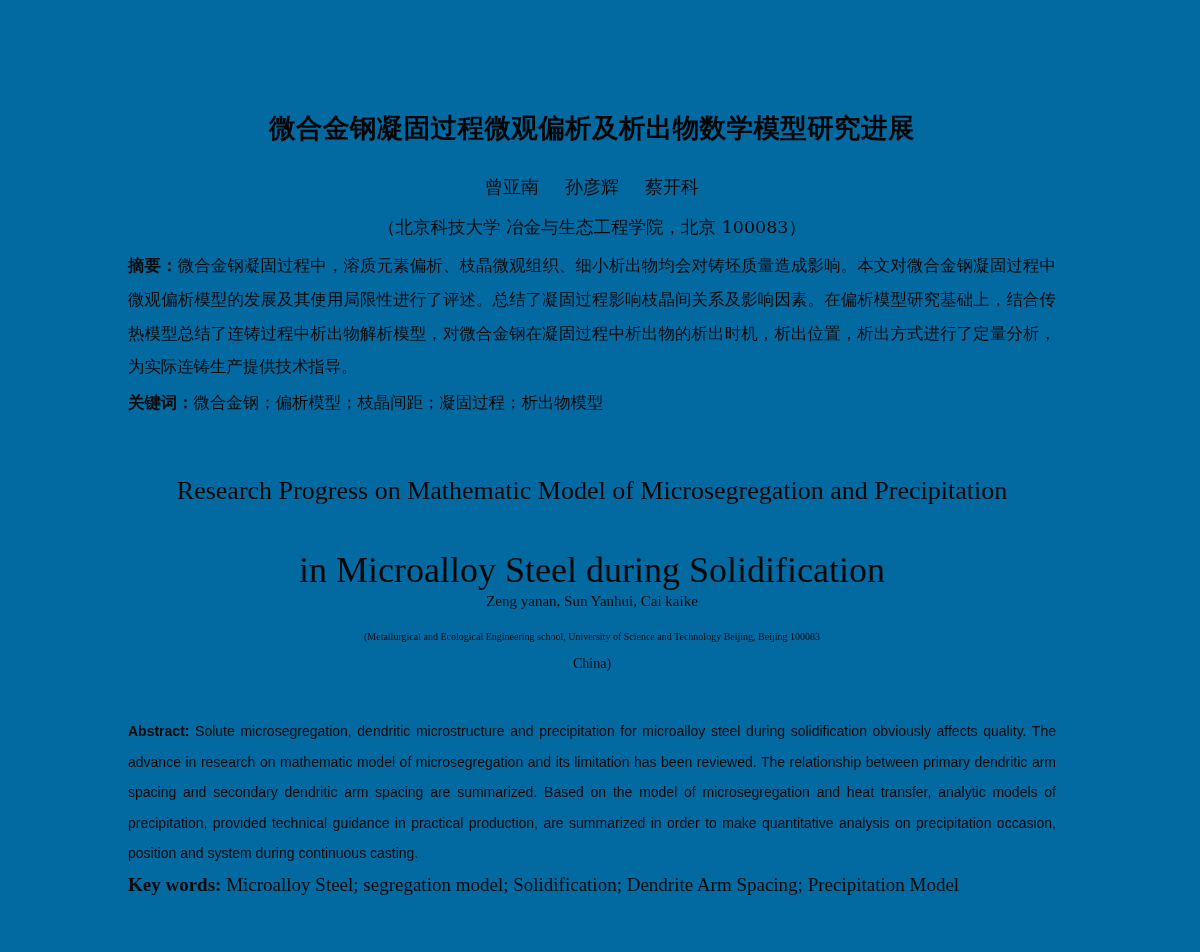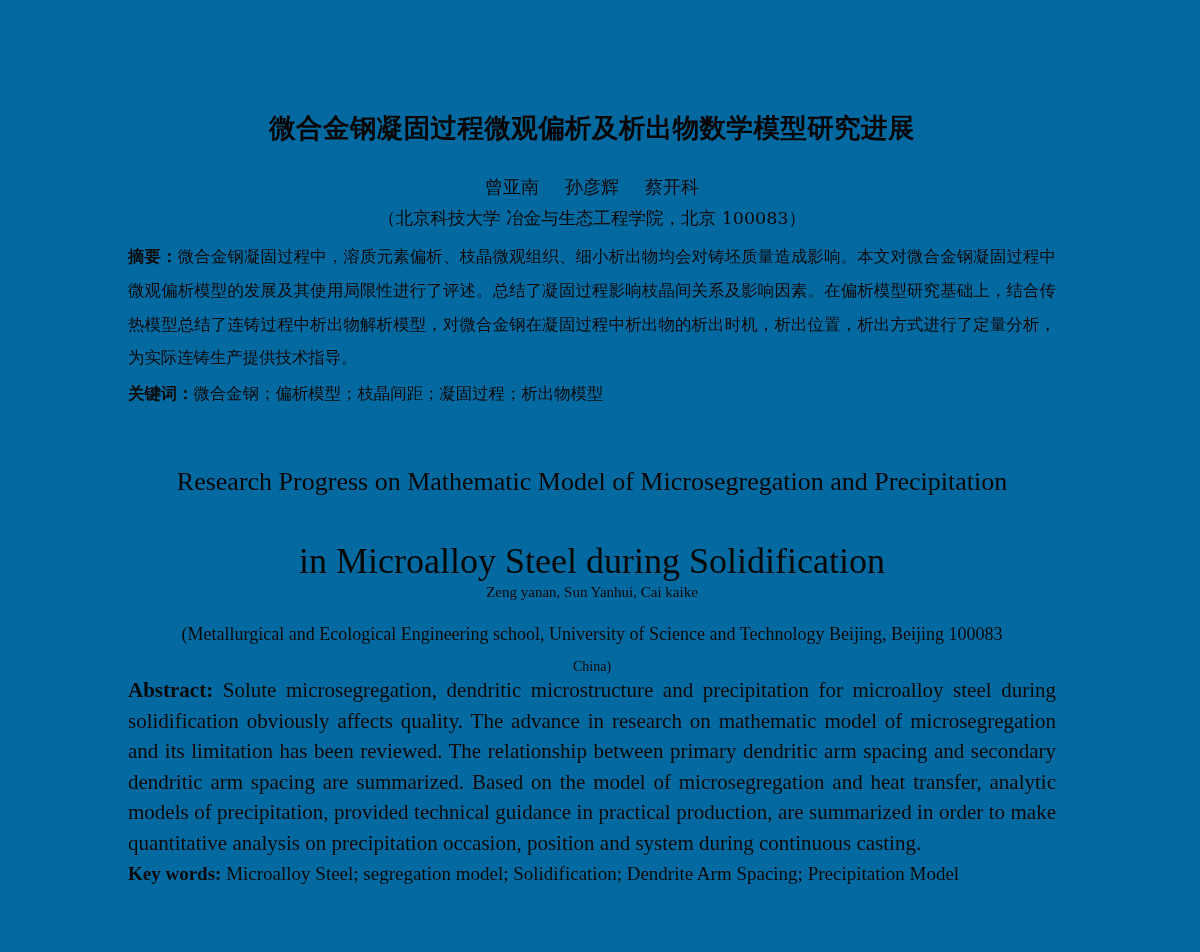--- a/index.html
+++ b/index.html
@@ -52,21 +52,21 @@
     font-size: 18px;
     line-height: 1.3;
     color: #0a0a0a;
   }
   .cn-authors .gap {
     display: inline-block;
     width: 26px;
   }
 
   .cn-affil {
-    margin-top: 9px;
+    margin-top: 18px;
     text-align: center;
     font-family: "DejaVu Serif", "Liberation Serif", serif;
     font-size: 17.5px;
     line-height: 1.3;
     color: #0a0a0a;
   }
 
   
   .cn-abstract {
     margin-top: 10px;
@@ -117,36 +117,37 @@
   .en-authors {
     text-align: center;
     font-family: "Liberation Serif", "DejaVu Serif", serif;
     font-size: 15px;
     color: #0a0a0a;
   }
   .en-affil {
     margin-top: 20px;
     text-align: center;
     font-family: "Liberation Serif", "DejaVu Serif", serif;
-    font-size: 18px;
+    font-size: 10px;
     line-height: 1.45;
     color: #0a0a0a;
   }
   .en-affil-2 {
     margin-top: 12px;
     text-align: center;
     font-family: "Liberation Serif", "DejaVu Serif", serif;
     font-size: 14px;
     color: #0a0a0a;
   }
 
   
   .en-abstract {
-    font-family: Liberation Serif, serif;
-    font-size: 21px;
+    margin-top: 44px;
+    font-family: Liberation Sans, sans-serif;
+    font-size: 14px;
     line-height: 30.5px;
     text-align: justify;
     text-align-last: left;
     color: #0a0a0a;
   }
   .en-abstract .lbl,
   .en-keywords .lbl {
     font-weight: 700;
   }
   .en-keywords {

